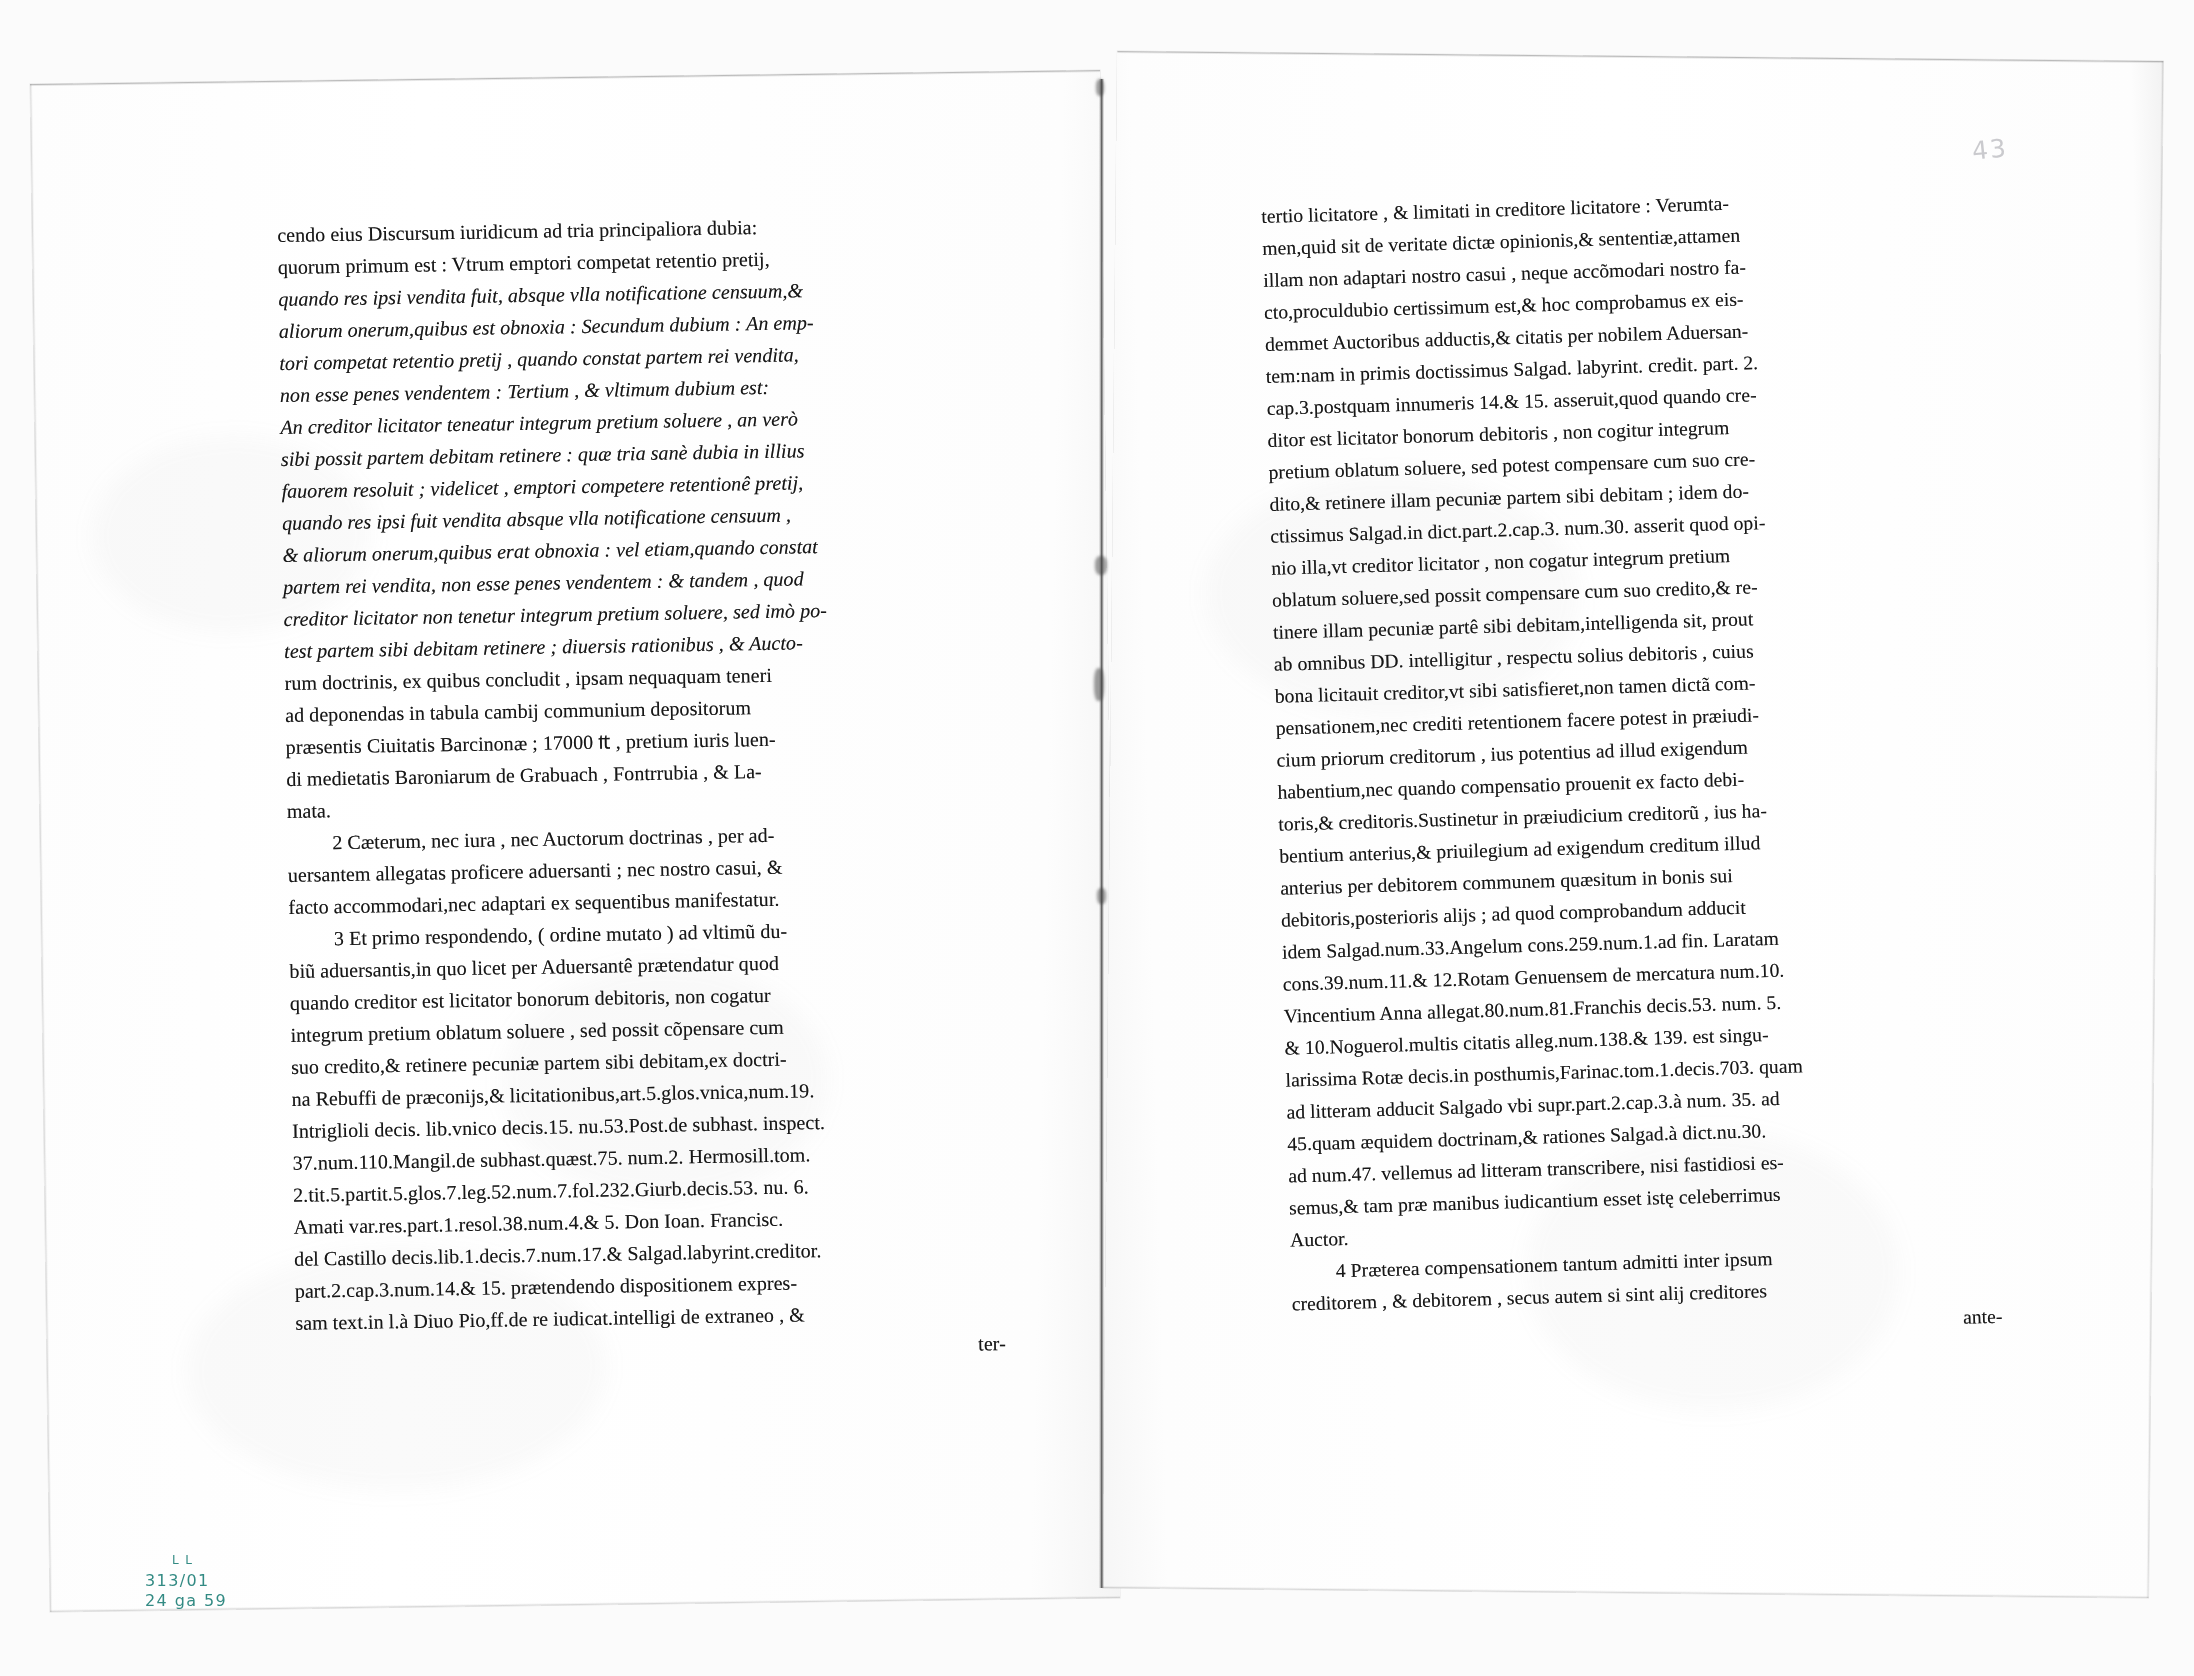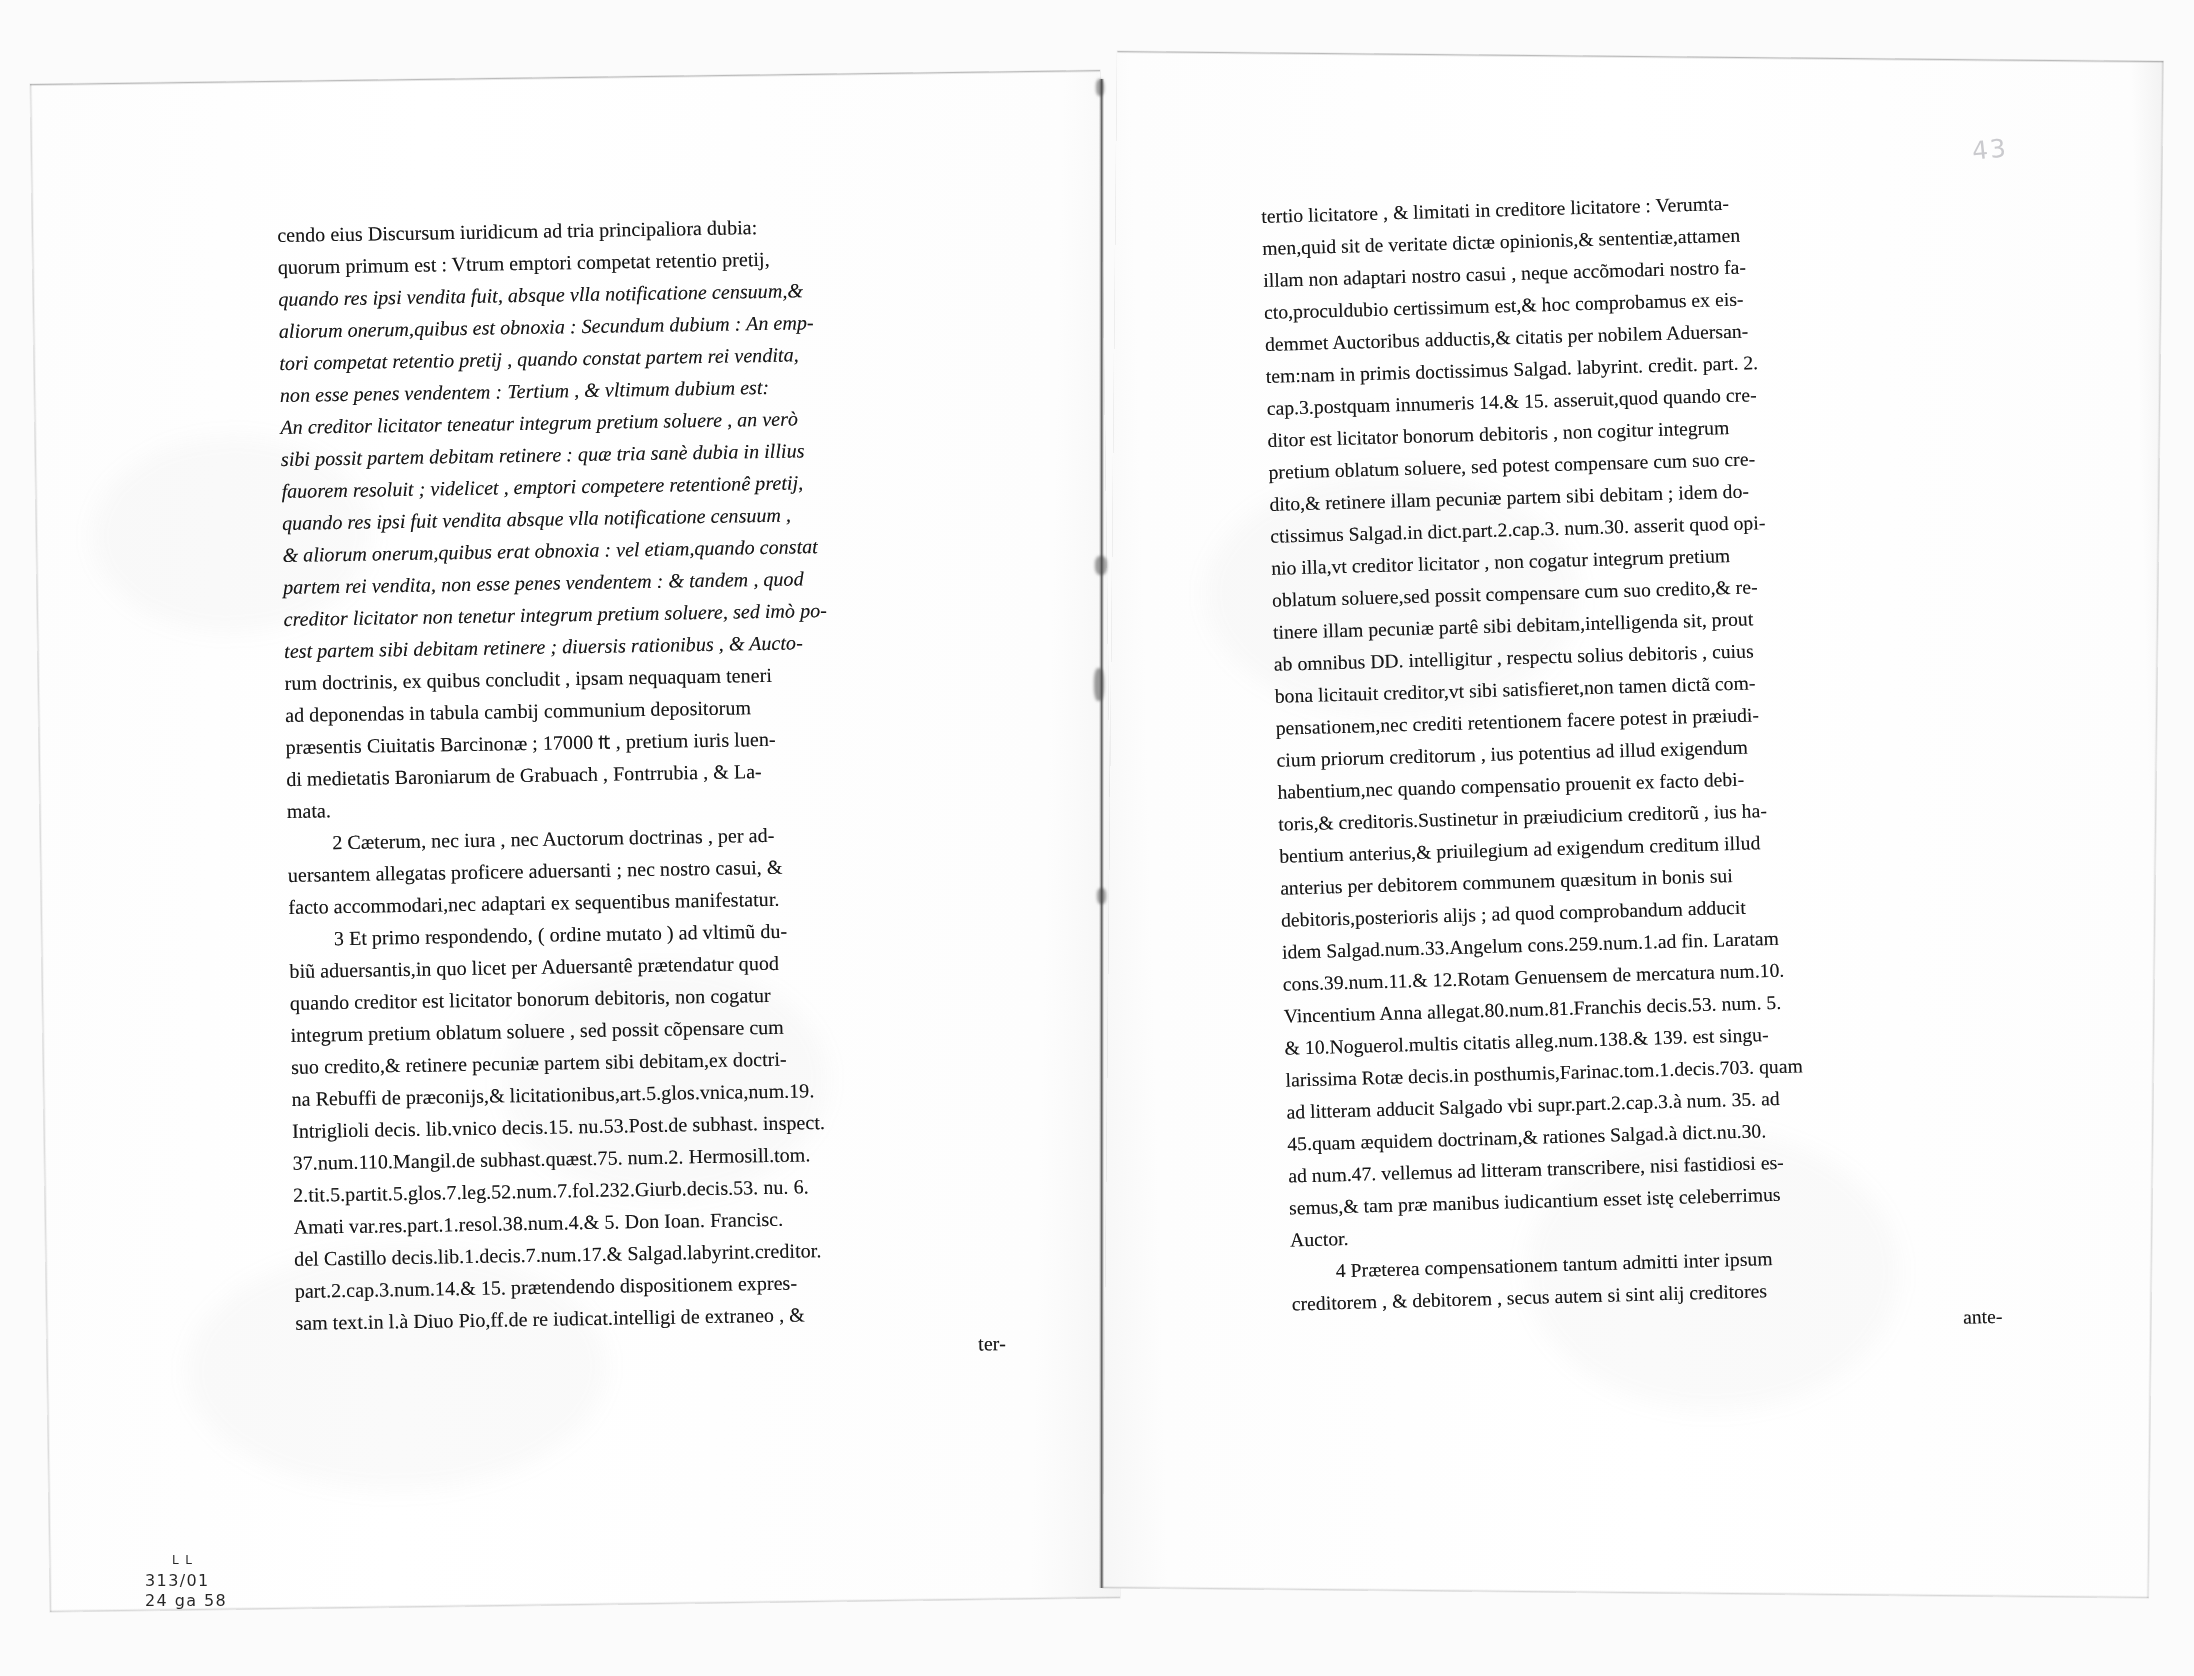--- a/index.html
+++ b/index.html
@@ -147,21 +147,21 @@
     font-size: 25px;
     transform: rotate(-6deg);
     letter-spacing: 1.9px;
     color: #c2c2c6;
   }
   #shelfmark {
     left: 145px;
     top: 1550px;
     font-size: 16px;
     line-height: 20.6px;
-    color: #000000;
+    color: #0f766e;
     letter-spacing: 1.4px;
   }
   #shelfmark .sm-top { font-size: 12px; margin-left: 27px; display:block; }
 
   
   .mottle {
     position: absolute;
     border-radius: 50%;
     background: rgba(160,160,160,0.05);
     filter: blur(10.3px);
@@ -274,17 +274,17 @@
       <div class="line ind">4   Præterea compensationem tantum admitti  inter ipsum</div>
       <div class="line">creditorem , &amp; debitorem , secus autem  si sint alij creditores</div>
       <div class="line rt">ante-</div>
     </div>
 
   <div class="pencil" id="folio-number">43</div>
 
   <div class="pencil" id="shelfmark">
     <span class="sm-top">L L</span>
     <span>313/01</span><br>
-    <span>24 ga 58</span>
+    <span>24 ga 59</span>
   </div>
 
 </div>
 
 
 </body></html>

